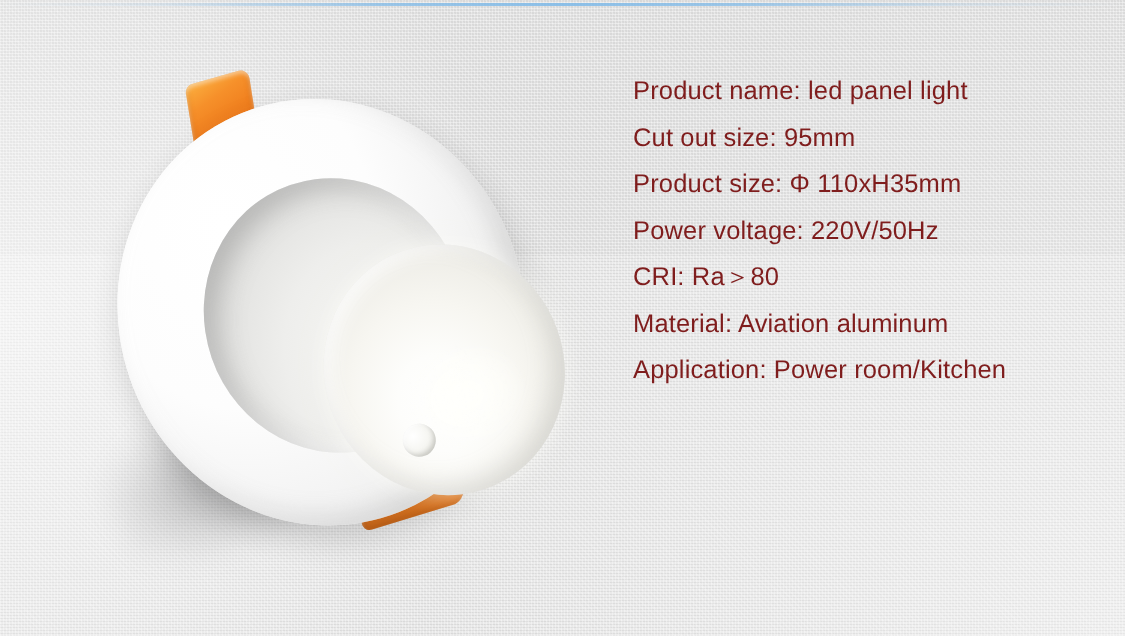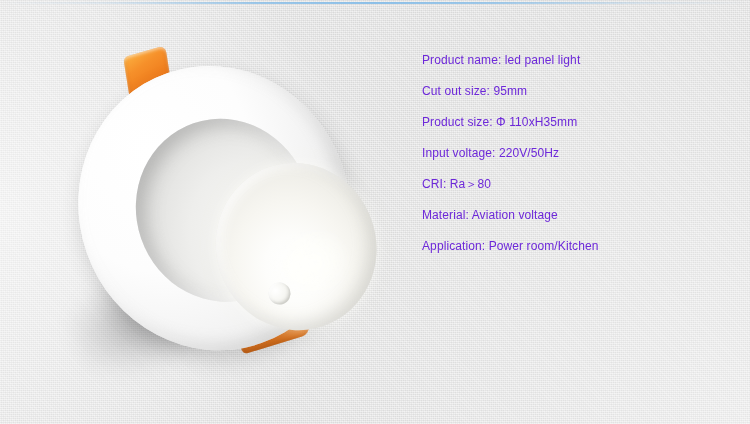--- a/index.html
+++ b/index.html
@@ -184,23 +184,23 @@
   }
 
   
   .spec-list {
     position: absolute;
     left: 422px;
     top: 45px;
     width: 310px;
   }
   .spec-line {
-    font-size: 12px;
+    font-size: 17px;
     line-height: 31px;
-    color: #6d28d9;
+    color: #7f1d1d;
     white-space: nowrap;
     letter-spacing: 0.1px;
   }
 </style>
 </head>
 <body>
 
 <div id="product-banner">
 
   <div class="bg-texture"></div>
@@ -221,19 +221,19 @@
           </div>
         </div>
       </div>
     </div>
   </div>
 
   <div class="spec-list">
     <div class="spec-line">Product name: led panel light</div>
     <div class="spec-line">Cut out size: 95mm</div>
     <div class="spec-line">Product size: Φ 110xH35mm</div>
-    <div class="spec-line">Input voltage: 220V/50Hz</div>
+    <div class="spec-line">Power voltage: 220V/50Hz</div>
     <div class="spec-line">CRI: Ra＞80</div>
-    <div class="spec-line">Material: Aviation voltage</div>
+    <div class="spec-line">Material: Aviation aluminum</div>
     <div class="spec-line">Application: Power room/Kitchen</div>
   </div>
 
 </div>
 
 </body></html>

